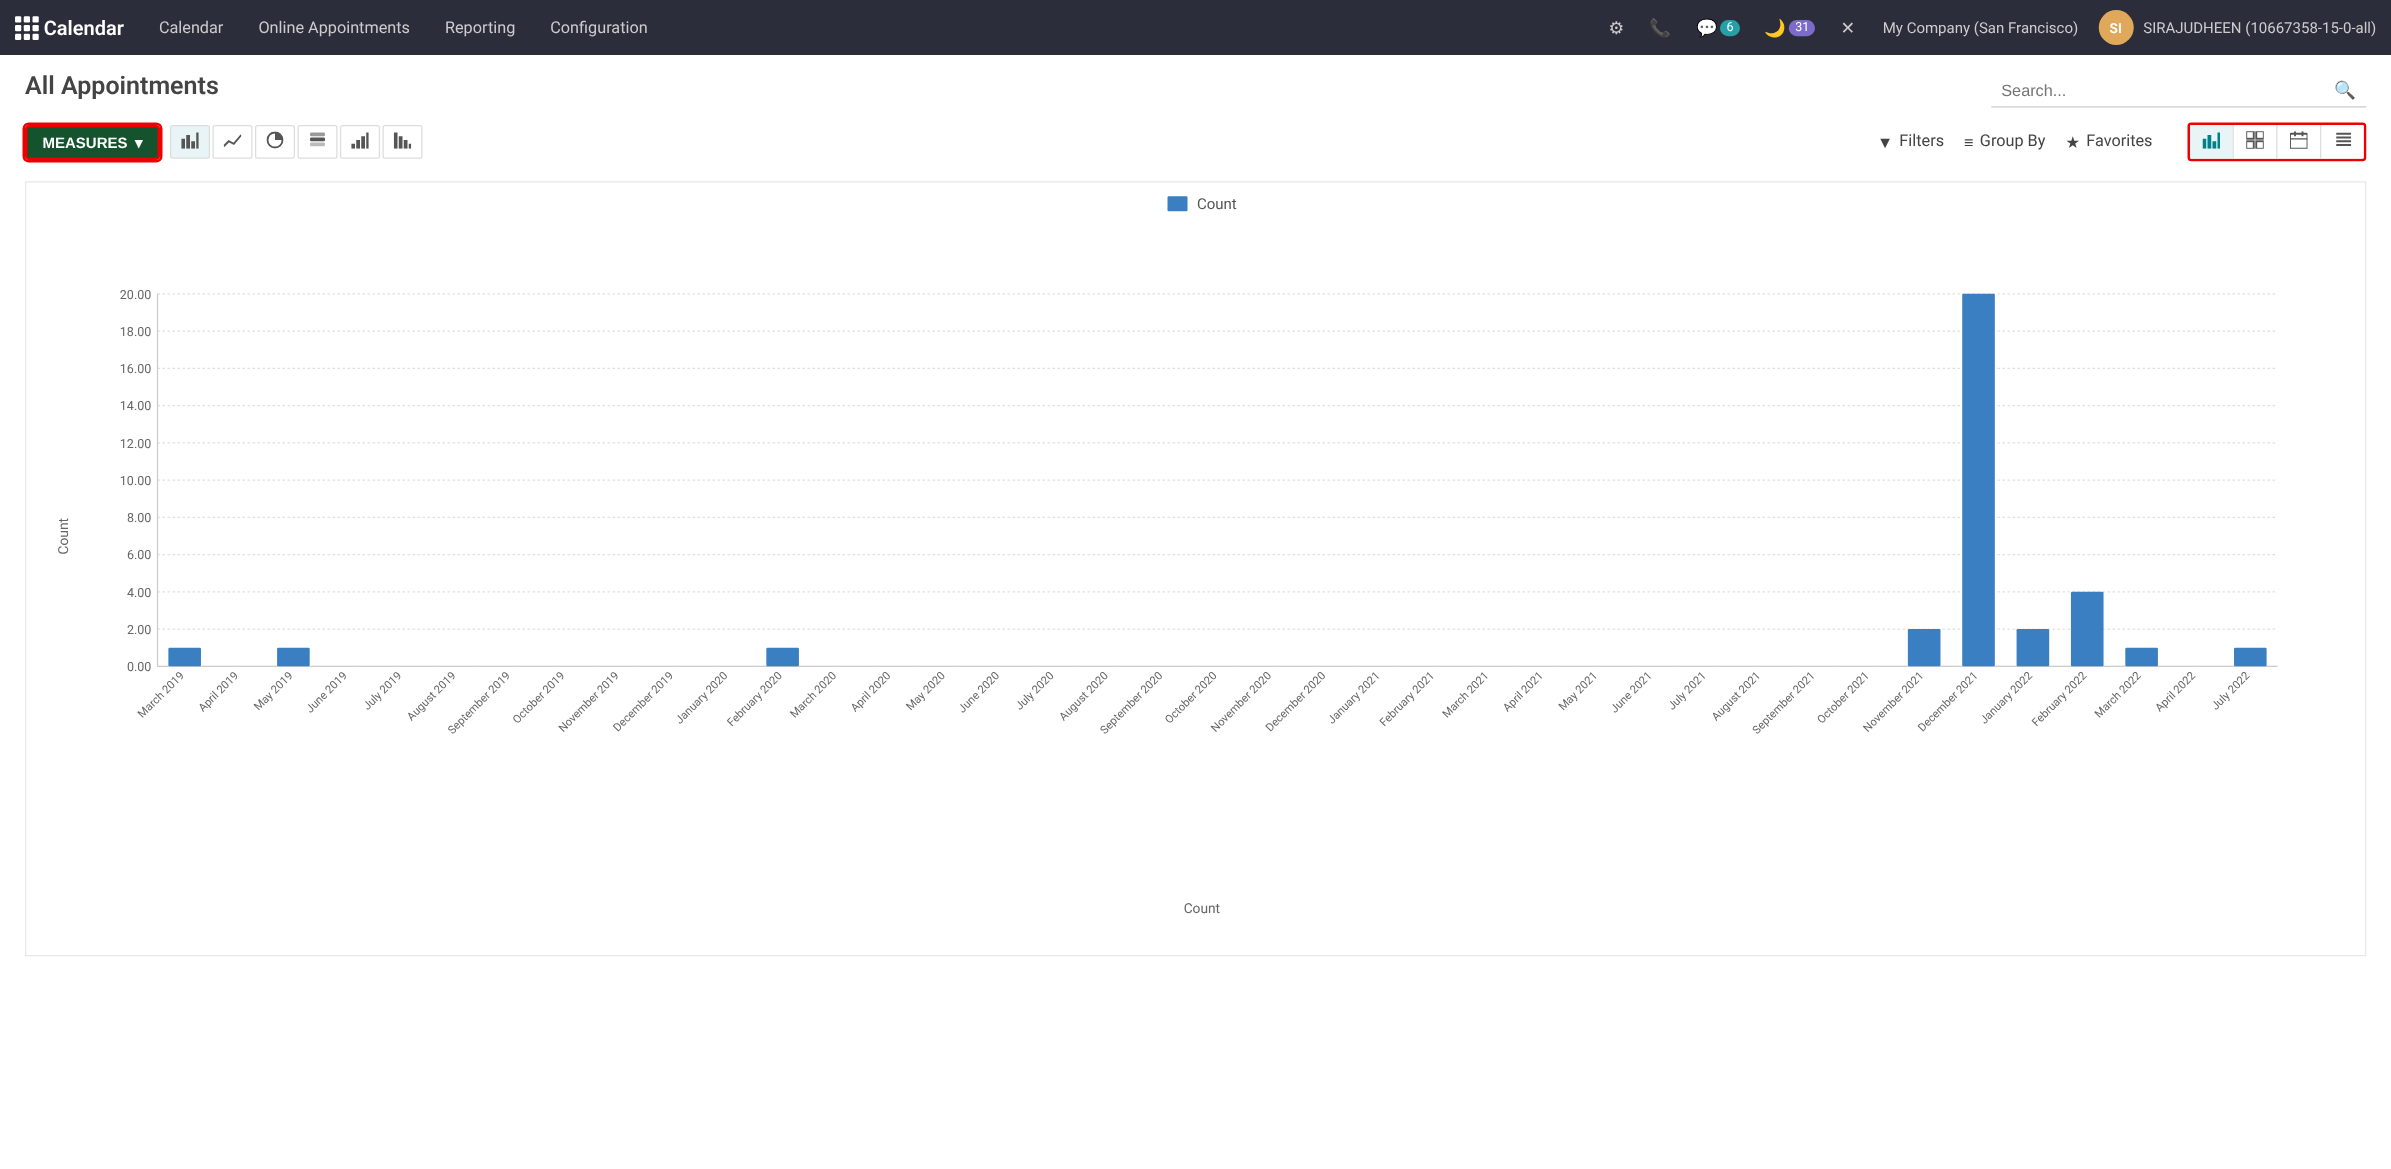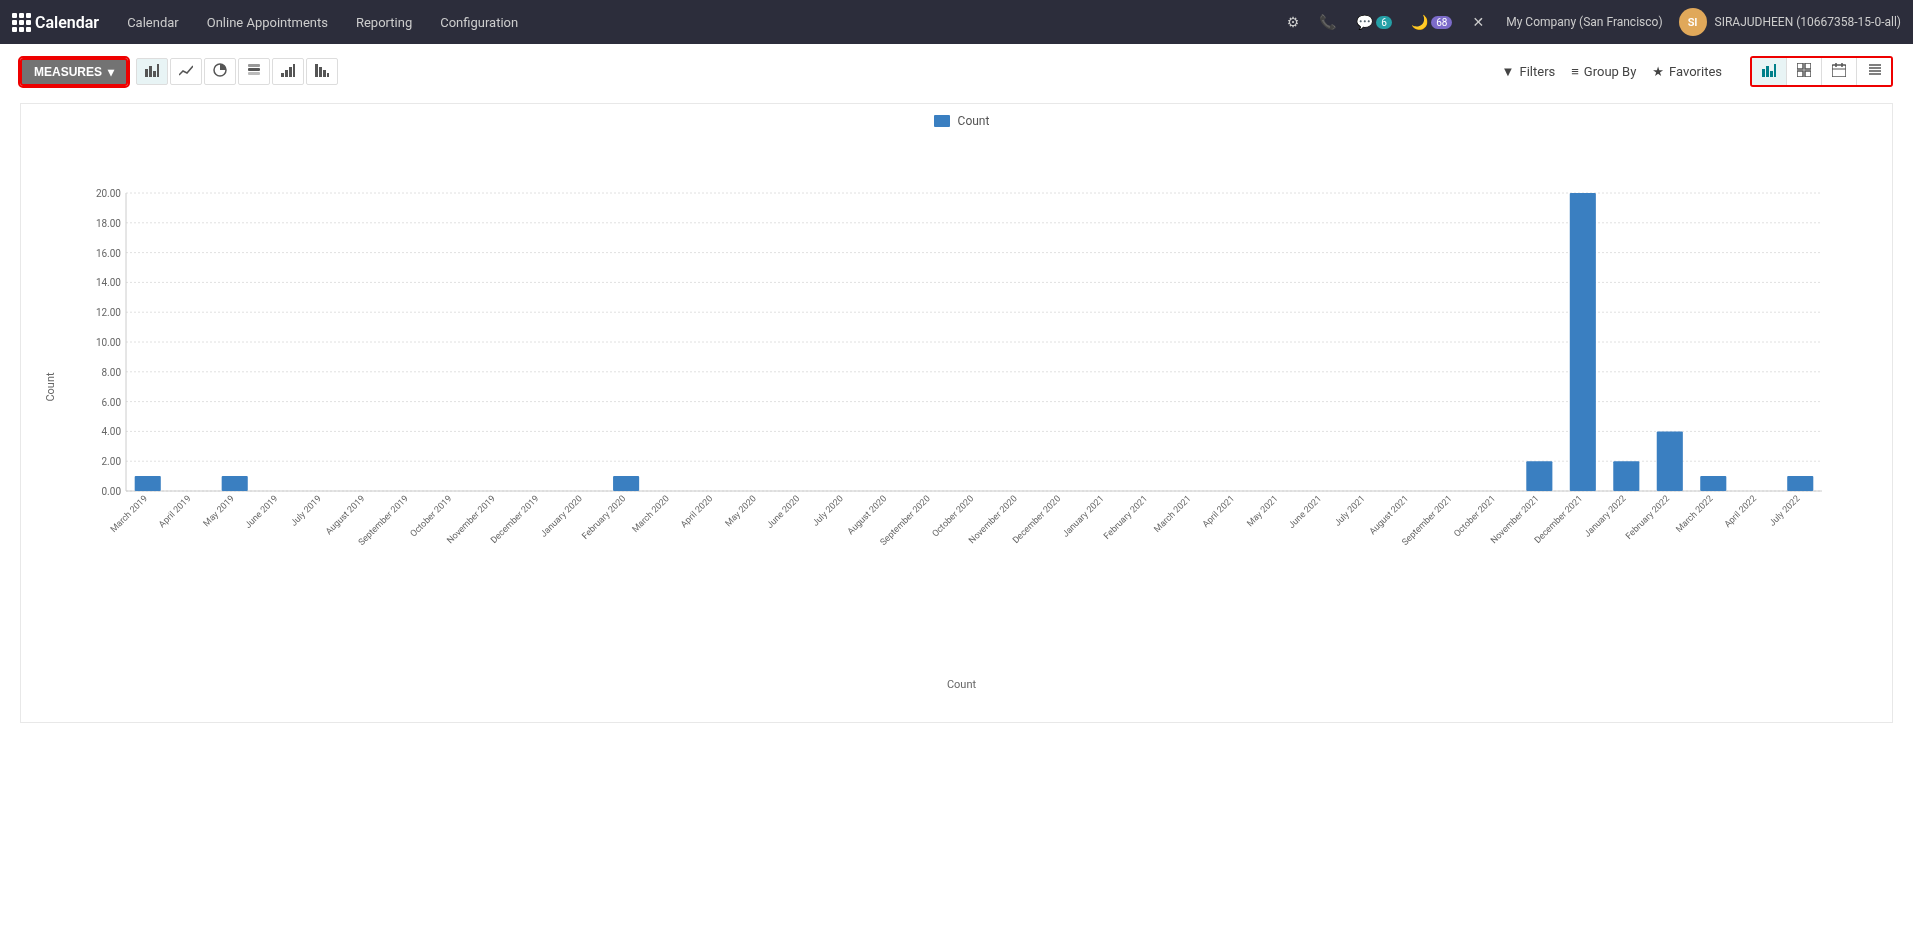--- a/index.html
+++ b/index.html
@@ -89,21 +89,21 @@
     .page {
       padding: 12px 20px;
     }
     .page-title {
       font-size: 20px;
       font-weight: 600;
       color: #444;
       margin-bottom: 10px;
     }
     .measures-btn {
-      background: #737373;
+      background: #14532d;
       color: #fff;
       border: 2px solid #e00;
       border-radius: 3px;
       padding: 5px 12px;
       font-size: 12px;
       font-weight: 600;
       cursor: pointer;
       display: flex;
       align-items: center;
       gap: 6px;
@@ -237,31 +237,38 @@
   <a class="nav-link">Reporting</a>
   <a class="nav-link">Configuration</a>
 
   <div class="navbar-right">
     <div class="nav-icon-btn">⚙</div>
     <div class="nav-icon-btn">📞</div>
     <div class="nav-icon-btn">
       💬<span class="badge">6</span>
     </div>
     <div class="nav-icon-btn">
-      🌙<span class="badge badge-moon">68</span>
+      🌙<span class="badge badge-moon">31</span>
     </div>
     <div class="nav-icon-btn">✕</div>
     <span class="company-name">My Company (San Francisco)</span>
     <div class="user-avatar">SI</div>
     <span class="user-name">SIRAJUDHEEN (10667358-15-0-all)</span>
   </div>
 </nav>
 
 <div class="page">
 
+  <div class="row1">
+    <h1 class="page-title">All Appointments</h1>
+    <div style="margin-left:auto; display:flex; align-items:center; border-bottom:1px solid #ccc; padding:4px 8px; min-width:300px;">
+      <input type="text" style="border: none; outline: none; font-size: 13px; color: rgb(153, 153, 153); background: transparent; width: 100%;" placeholder="Search...">
+      <span style="color:#555; cursor:pointer; font-size:14px;">🔍</span>
+    </div>
+  </div>
 
   <div class="row2">
 
     <button class="measures-btn">
       <span>MEASURES</span>
       <span>▾</span>
     </button>
 
     <div class="chart-type-btns" style="margin-left:8px;">
       <button class="chart-btn active" title="Bar Chart">

